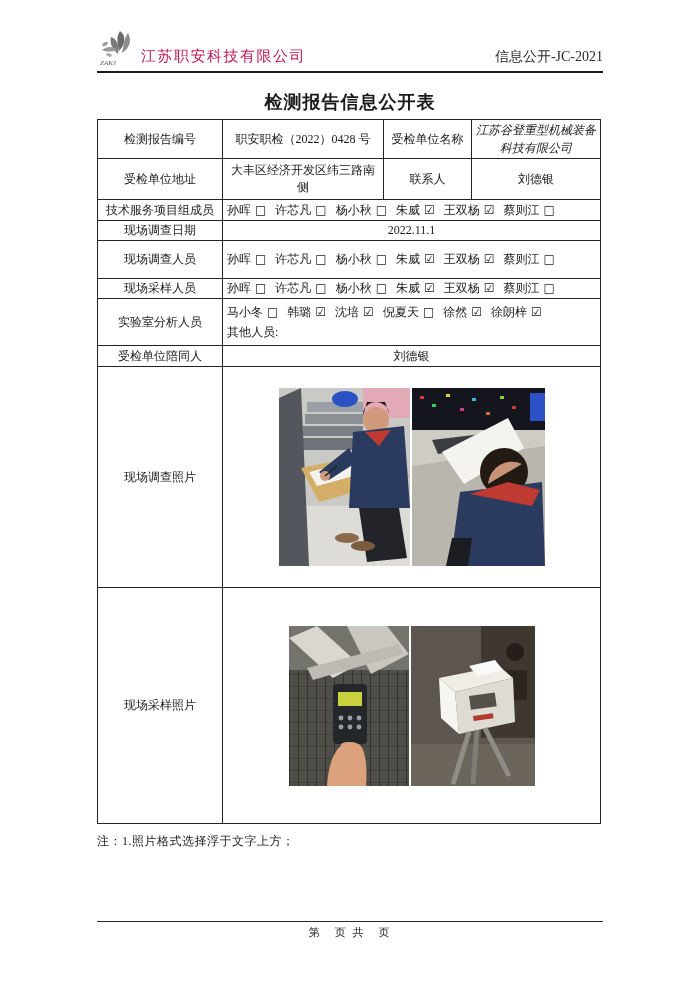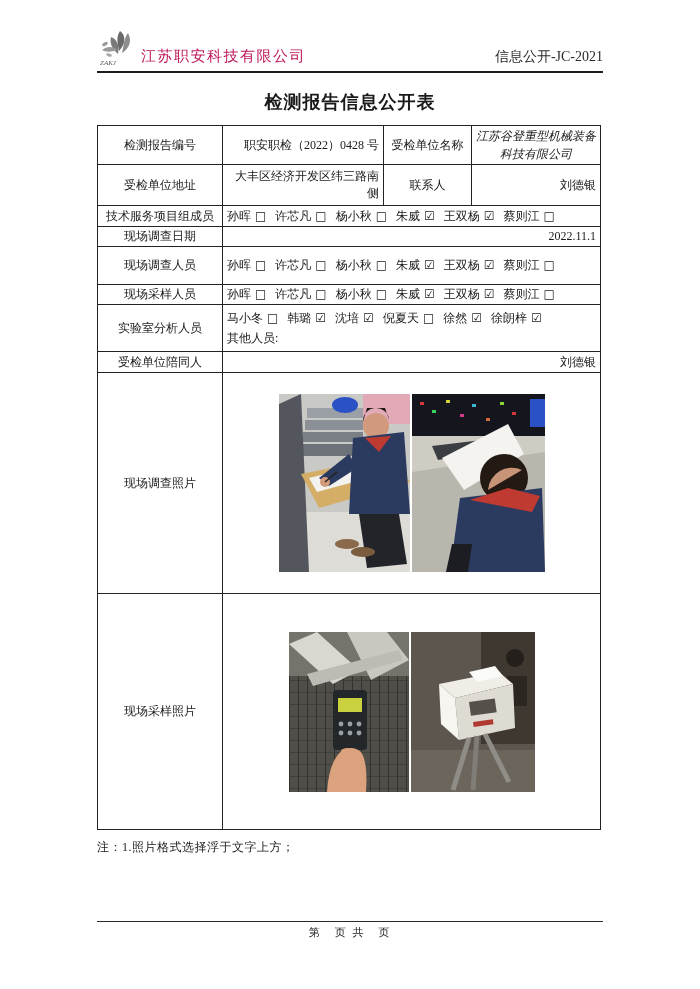--- a/index.html
+++ b/index.html
@@ -13,24 +13,24 @@
   .brand { display:flex; align-items:flex-end; }
   .brand svg { display:block; margin-right:2px; }
   .company { font-size:15px; letter-spacing:1.5px; color:#be185d; line-height:1; padding-bottom:4px; }
   .doccode { font-size:14px; color:#2a2a2a; line-height:1; padding-bottom:4px;text-align:center; }
   .rule { border-bottom:2px solid #1c1c1c; margin-top:3px; }
 
   
   .title { text-align:center; font-size:18px; font-weight:bold; letter-spacing:1px; margin-top:17px; }
 
   
-  table.form { border-collapse:collapse; table-layout:fixed; width:503px; margin-top:11px; }
+  table.form { border-collapse:collapse; table-layout:fixed; width:503px; margin-top:5px; }
   table.form td { border:1.2px solid #222; font-size:12px; vertical-align:middle; padding:1px 4px; overflow:hidden; }
   td.lbl { text-align:center; }
-  td.ctr { text-align:right; }
+  td.ctr { text-align:center; }
   td.small { font-size:11px; text-align:center; line-height:1.5;font-style:italic; }
   td.left { text-align:left; padding-left:7px; }
   td.pre { white-space:pre; }
   tr.r1 td { height:38px; }
   tr.r2 td { height:41px; }
   tr.r3 td { height:21px; }
   tr.r4 td { height:20px; }
   tr.r5 td { height:38px; }
   tr.r6 td { height:21px; }
   tr.r7 td { height:20px; }

